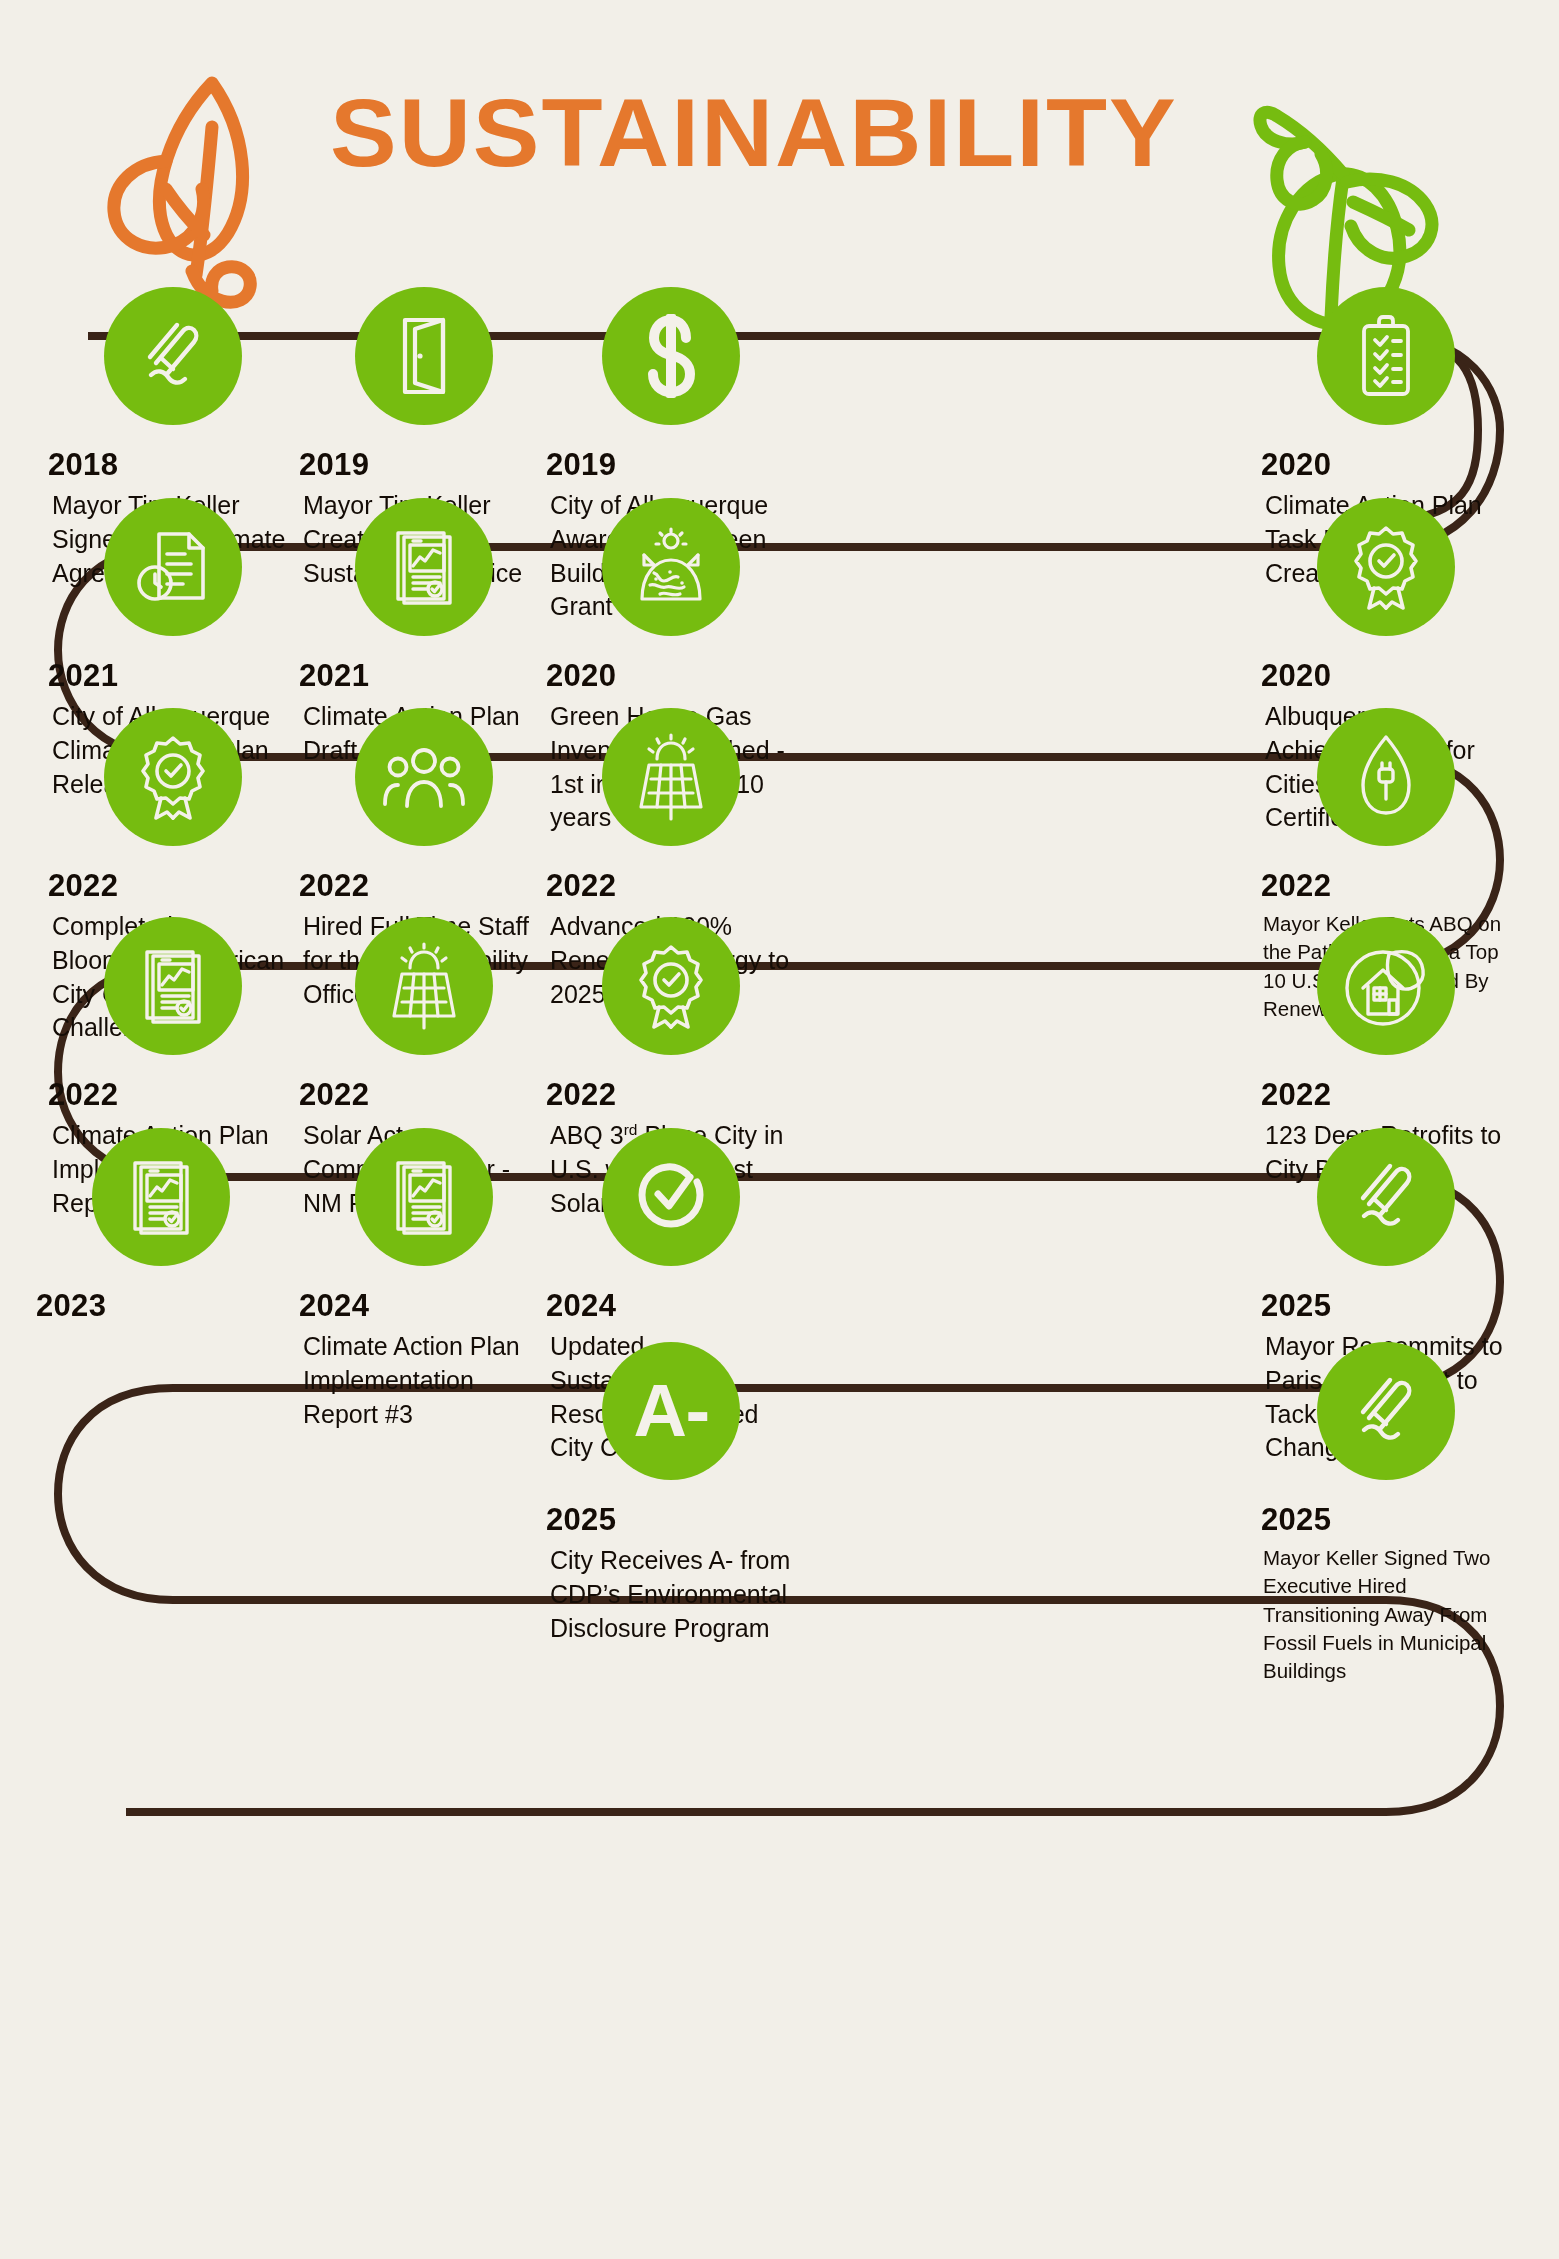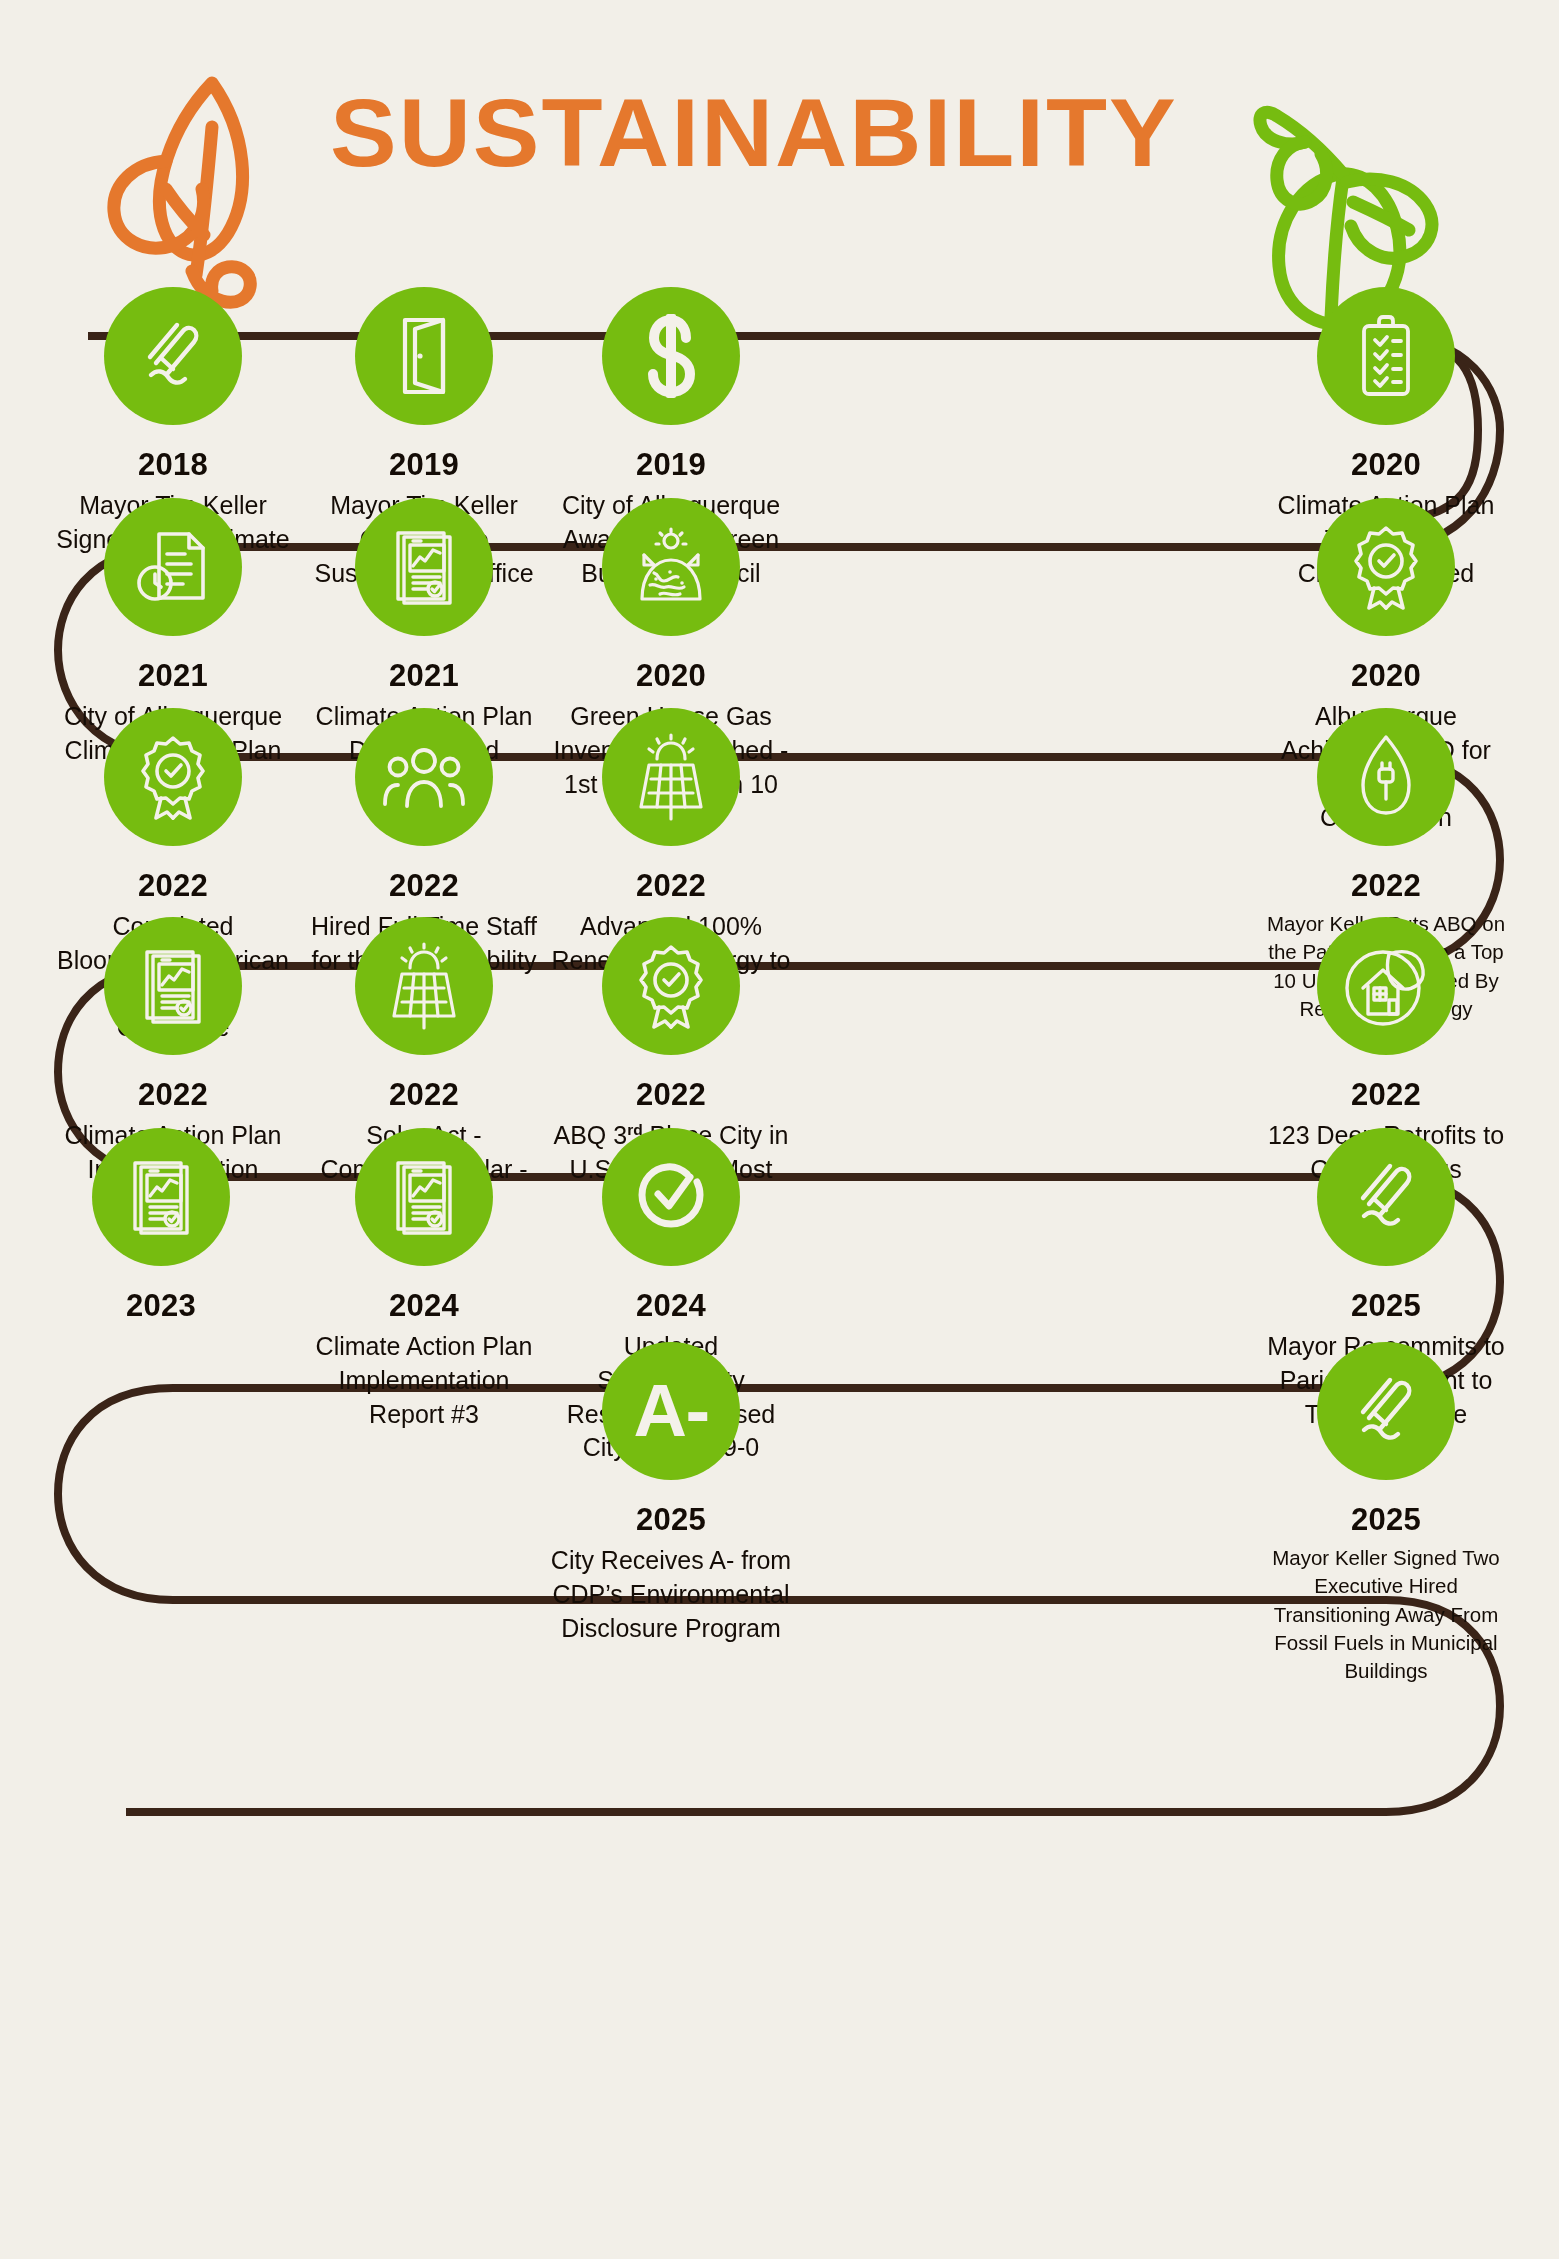--- a/index.html
+++ b/index.html
@@ -62,21 +62,21 @@
     position: absolute; left: 0; top: 0;
     width: 1559px; height: 2259px;
     pointer-events: none;
   }
 
   
   .row { position: absolute; left: 0; width: 1559px; }
   .node {
     position: absolute;
     width: 250px;
-    text-align: center;
+    text-align: left;
   }
   .circle {
     width: 138px; height: 138px;
     border-radius: 50%;
     background: #76bc10;
     margin: 0 auto;
     position: relative;
     display: flex;
     align-items: center;
     justify-content: center;
@@ -104,21 +104,21 @@
     font-size: 25px;
     line-height: 1.35;
     color: #140c06;
     padding: 0 4px;
   }
   .desc.small {
     font-size: 20.5px;
     line-height: 1.38;
     padding: 0 2px;
   }
-  .desc sup { font-size: 0.62em; vertical-align: super; line-height: 0; font-weight: bold; }
+  .desc sup { font-size: 0.62em; vertical-align: super; line-height: 0; }
 </style>
 </head>
 <body>
 
 <div id="page">
 
   <div id="header">
 
     <svg id="leaf-left" viewBox="0 0 220 250">
       <g fill="none" stroke="#e5782d" stroke-width="13" stroke-linecap="round" stroke-linejoin="round">

